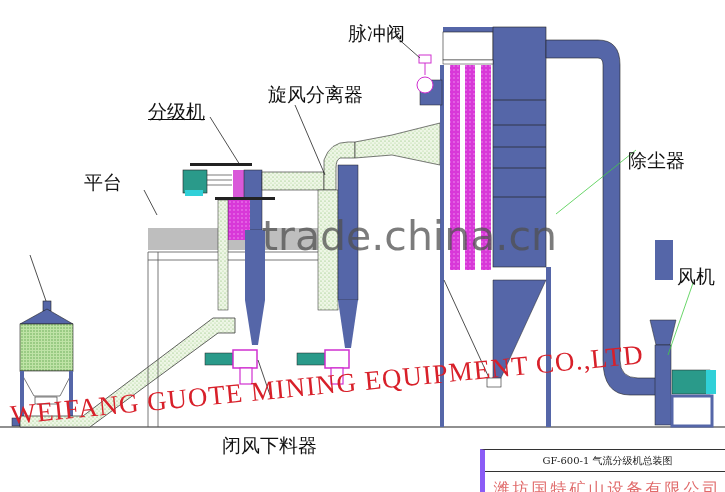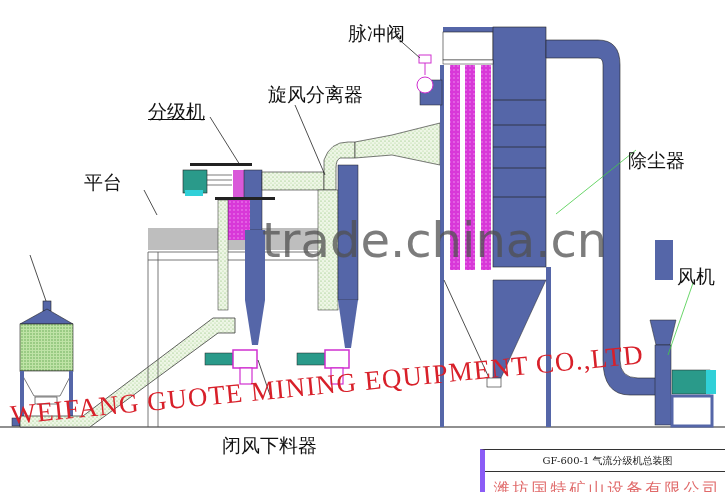--- a/index.html
+++ b/index.html
@@ -1,20 +1,20 @@
 <!DOCTYPE html>
 <html><head>
 <meta charset="utf-8">
 <style>
   html, body { margin:0; padding:0; background:#ffffff; }
   body { width:725px; height:492px; position:relative; overflow:hidden; font-family:"DejaVu Sans", sans-serif; }
   #diagram { position:absolute; left:0; top:0; width:725px; height:492px; }
   .lbl { position:absolute; font-family:"DejaVu Serif", serif; font-size:19px; color:#111; white-space:nowrap; }
   .watermark-company { position:absolute; left:12px; top:400px; font-family:"Liberation Serif", serif; font-size:27px; color:#d8202a; letter-spacing:1px; transform:rotate(-5.5deg); transform-origin:left bottom; white-space:nowrap; }
-  .watermark-trade { position:absolute; left:262px; top:212px; font-family:"DejaVu Sans", sans-serif; font-size:48px; color:rgba(80,80,80,0.75); }
+  .watermark-trade { position:absolute; left:262px; top:212px; font-family:"DejaVu Sans", sans-serif; font-size:41px; color:rgba(80,80,80,0.75); }
   .titleblock { position:absolute; left:480px; top:449px; width:245px; height:43px; border-top:1px solid #333; border-left:5px solid #8b5cf6; }
   .tb-row1 { height:21px; border-bottom:1px solid #333; font-size:10px; text-align:center; line-height:21px; color:#222; font-family:"DejaVu Serif", serif; }
   .tb-row2 { height:21px; font-size:16px; text-align:center; line-height:21px; color:#e06a6a; letter-spacing:3px; font-family:"DejaVu Serif", serif;margin-top:6px; }
 </style>
 </head>
 <body>
 
 <svg id="diagram" viewBox="0 0 725 492" xmlns="http://www.w3.org/2000/svg">
   <defs>
     <pattern id="dots" width="4" height="4" patternUnits="userSpaceOnUse">

